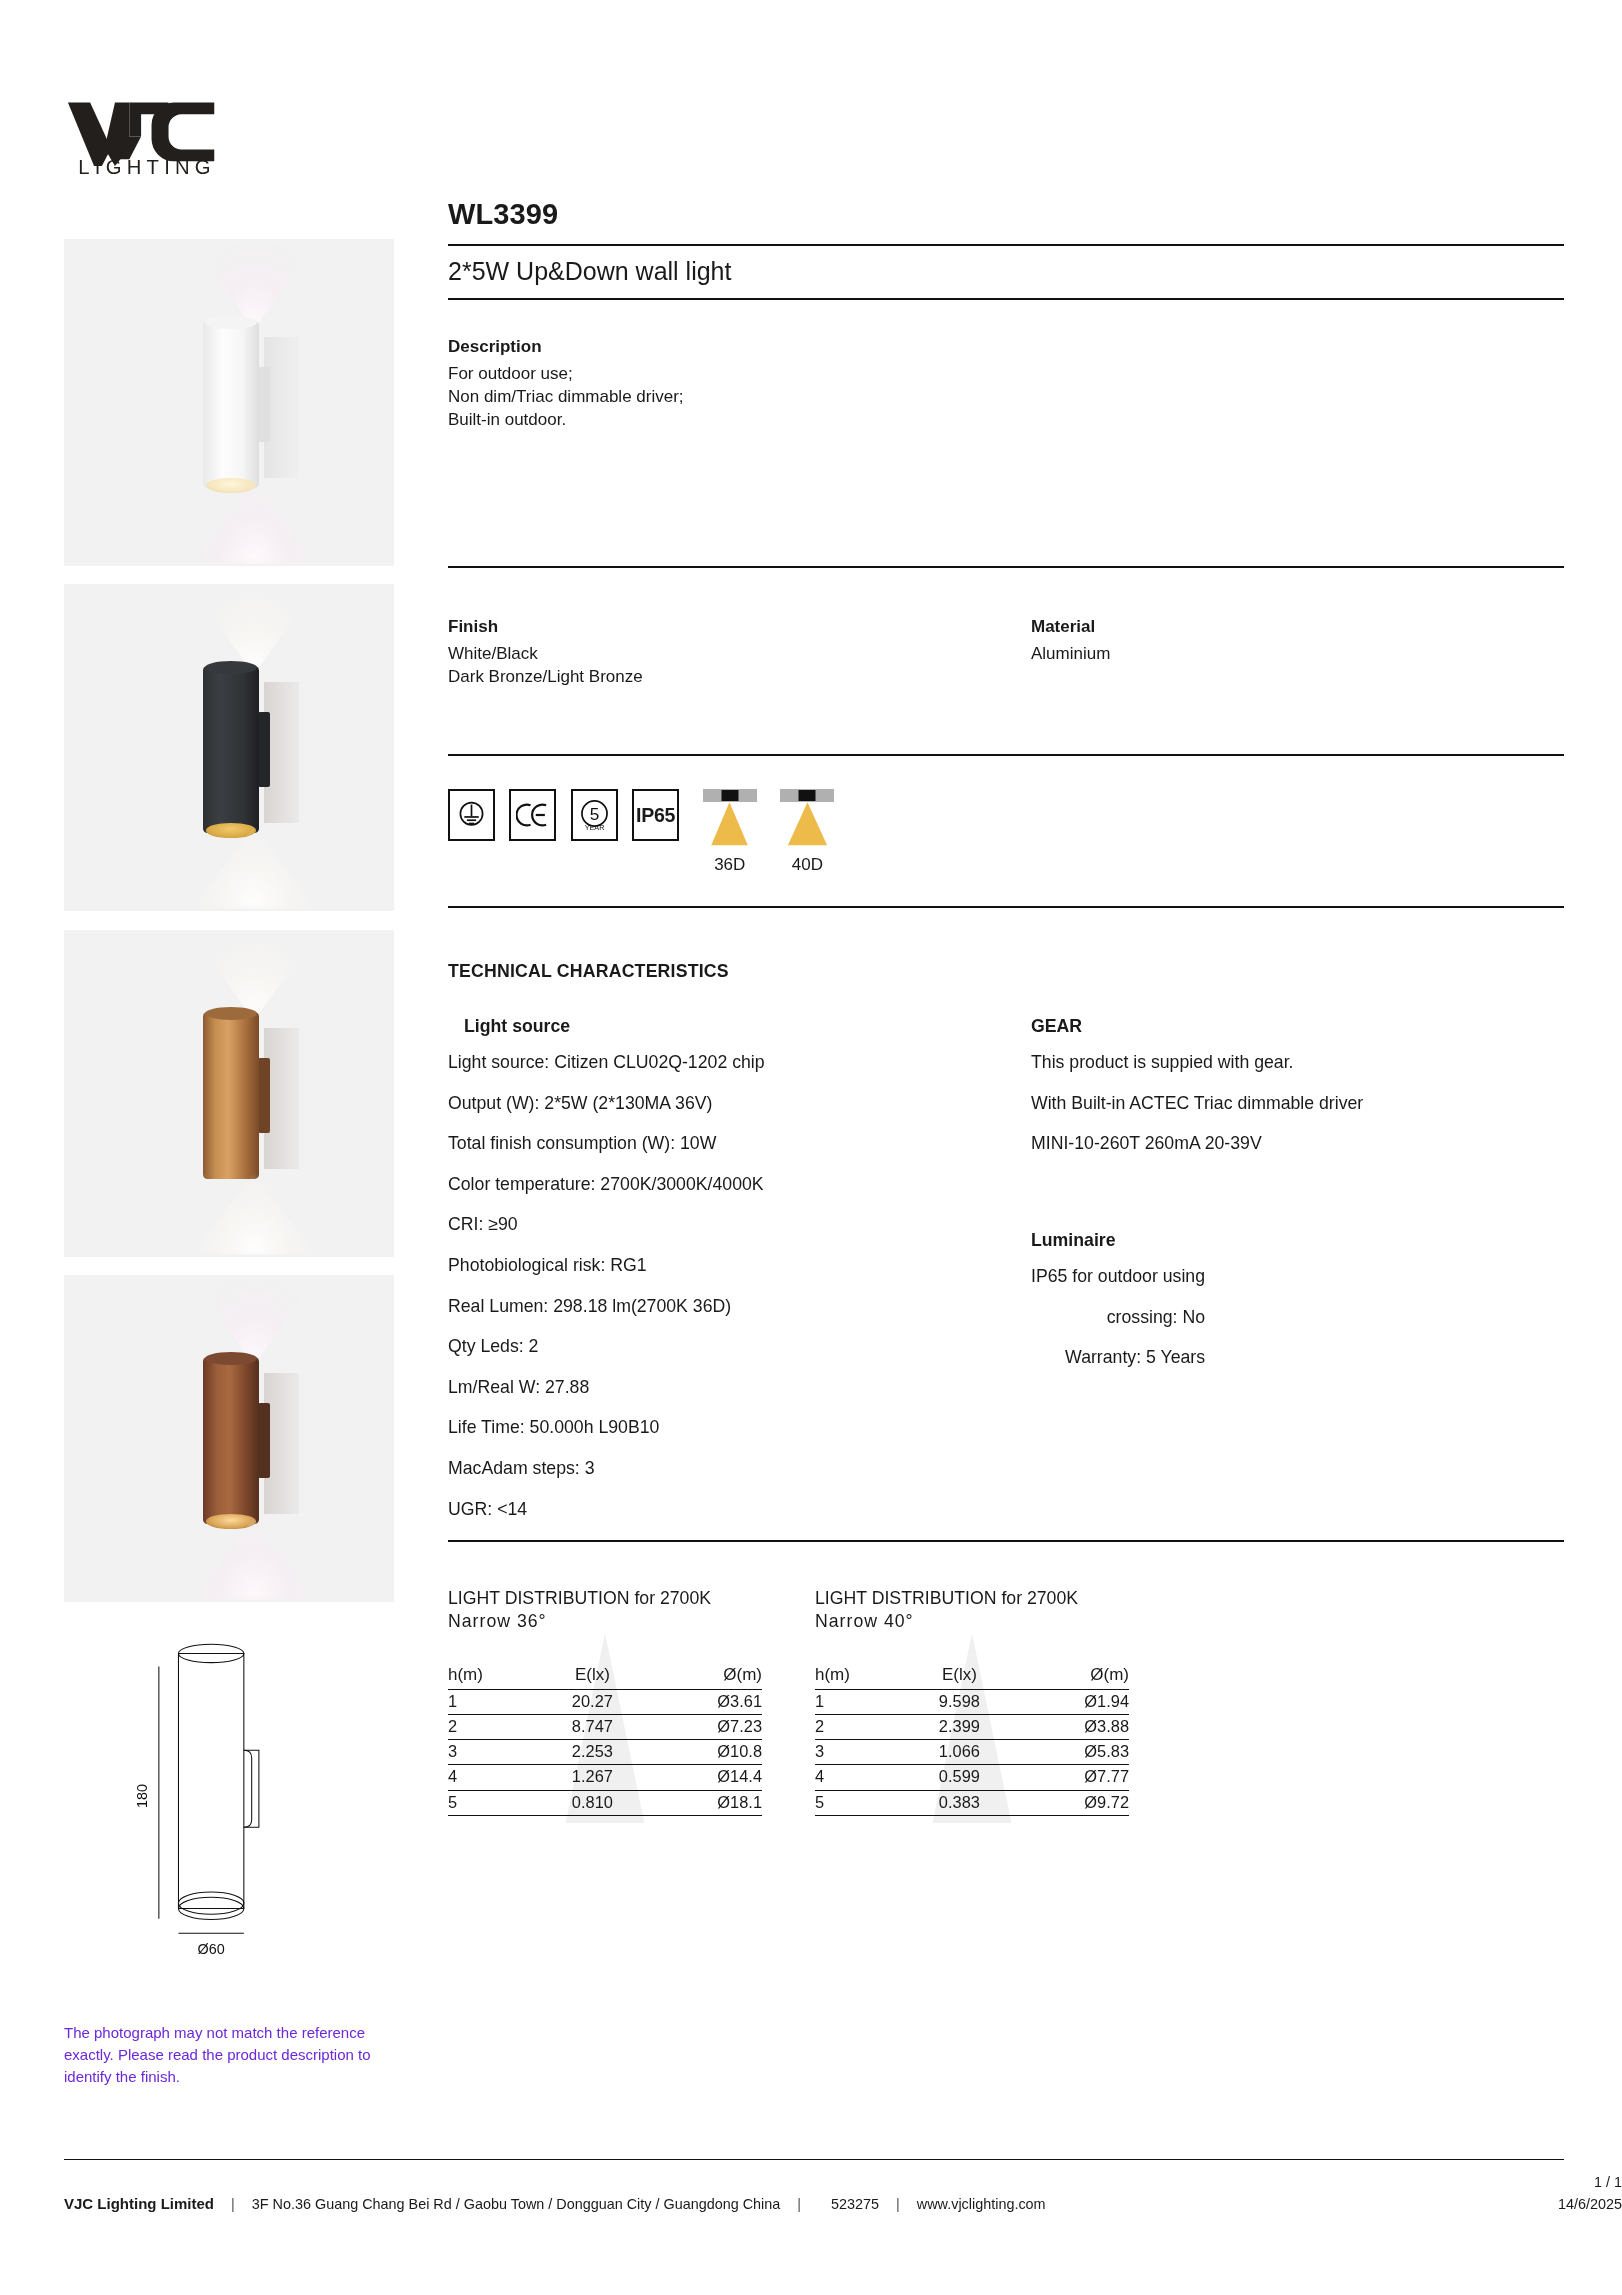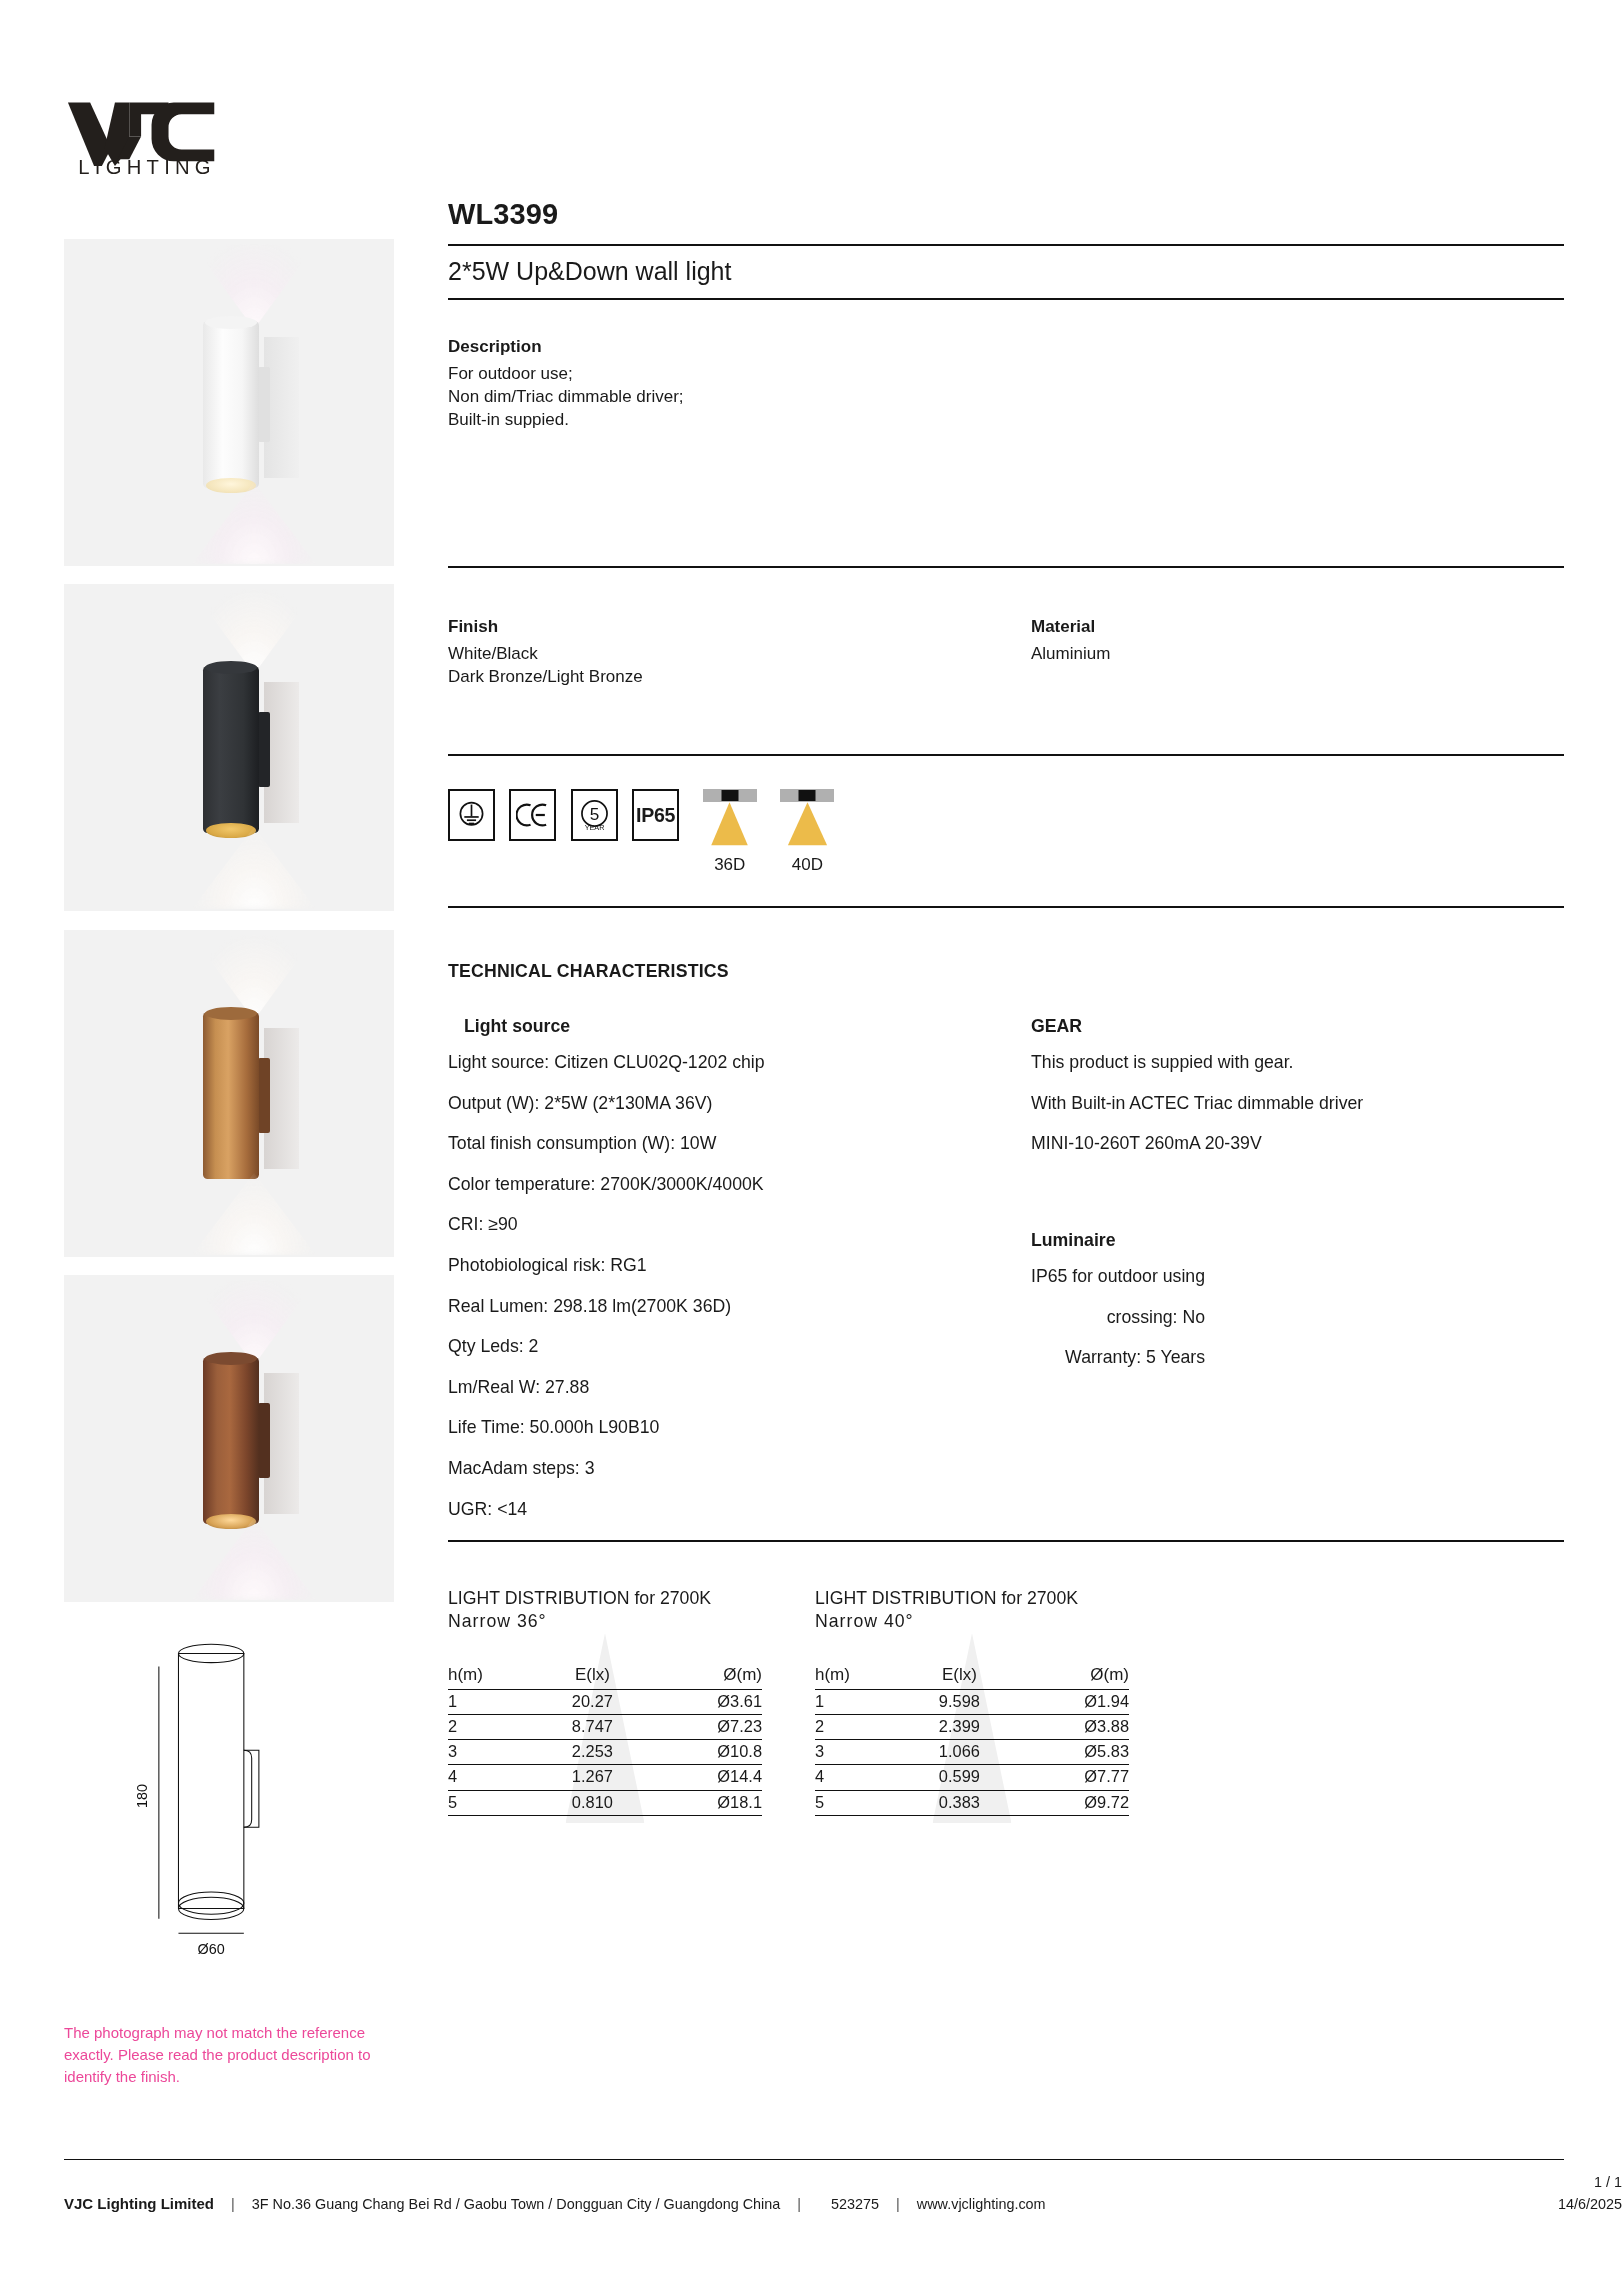--- a/index.html
+++ b/index.html
@@ -79,21 +79,21 @@
   .br-black { background:#232528; }
   .br-lbr   { background:#6f4326; }
   .br-dbr   { background:#53301f; }
 
   
   .dim { position:absolute; left:118px; top:1626px; width:236px; height:353px; }
 
   
   .disclaimer {
     position:absolute; left:64px; top:2022px; width:308px;
-    font-size:15px; line-height:1.45; color:#ec4899;
+    font-size:15px; line-height:1.45; color:#6d28d9;
   }
   .rule { height:2px; background:#111; width:1116px; }
 
   .model {
     position:absolute; left:448px; top:198px;
     font-size:29px; font-weight:bold; letter-spacing:0.1px;
   }
   .rule-a { position:absolute; left:448px; top:244px; }
   .subtitle { position:absolute; left:448px; top:257px; font-size:25px; }
   .rule-b { position:absolute; left:448px; top:298px; }
@@ -256,21 +256,21 @@
 
   <div class="model">WL3399</div>
   <div class="rule rule-a"></div>
   <div class="subtitle">2*5W Up&amp;Down wall light</div>
   <div class="rule rule-b"></div>
 
   <div class="sec-head desc-head">Description</div>
   <div class="sec-body desc-body">
     <div>For outdoor use;</div>
     <div>Non dim/Triac dimmable driver;</div>
-    <div>Built-in suppied.</div>
+    <div>Built-in outdoor.</div>
   </div>
 
   <div class="rule rule-c"></div>
 
   <div class="sec-head finish-head">Finish</div>
   <div class="sec-body finish-body">
     <div>White/Black</div>
     <div>Dark Bronze/Light Bronze</div>
   </div>
   <div class="sec-head mat-head">Material</div>

